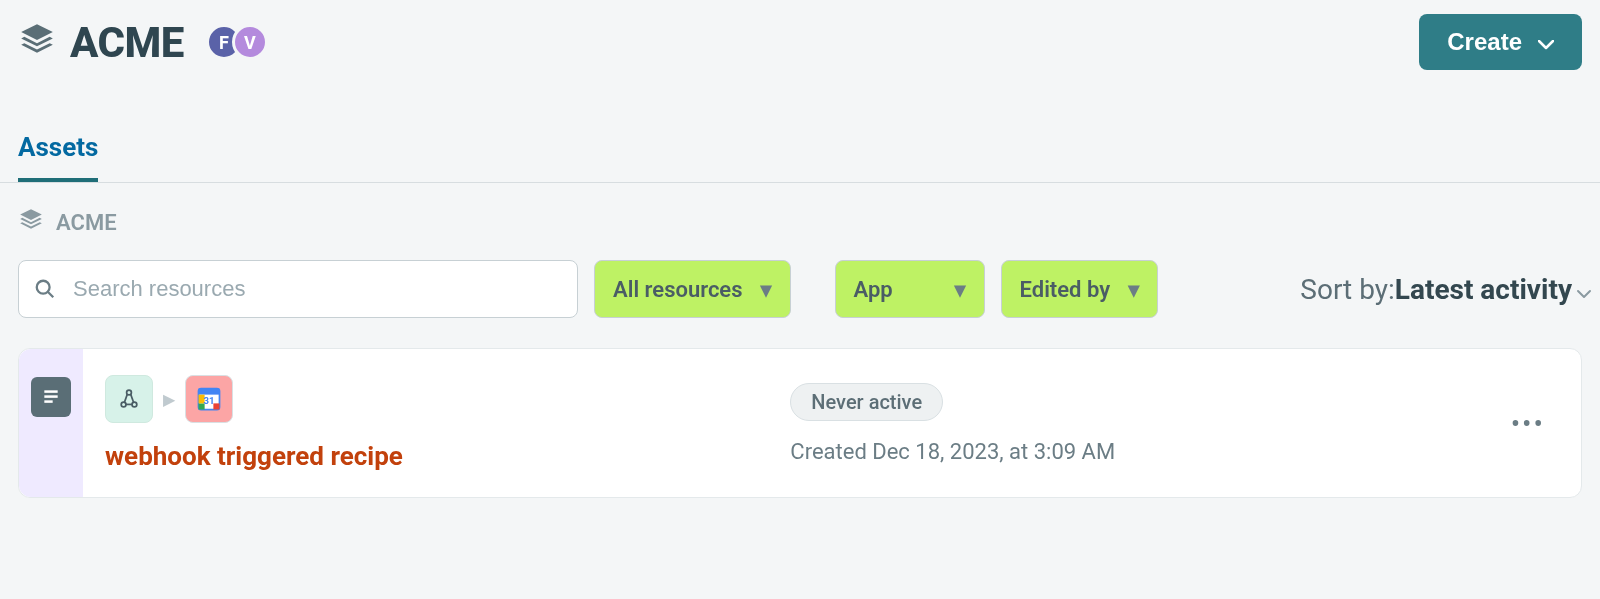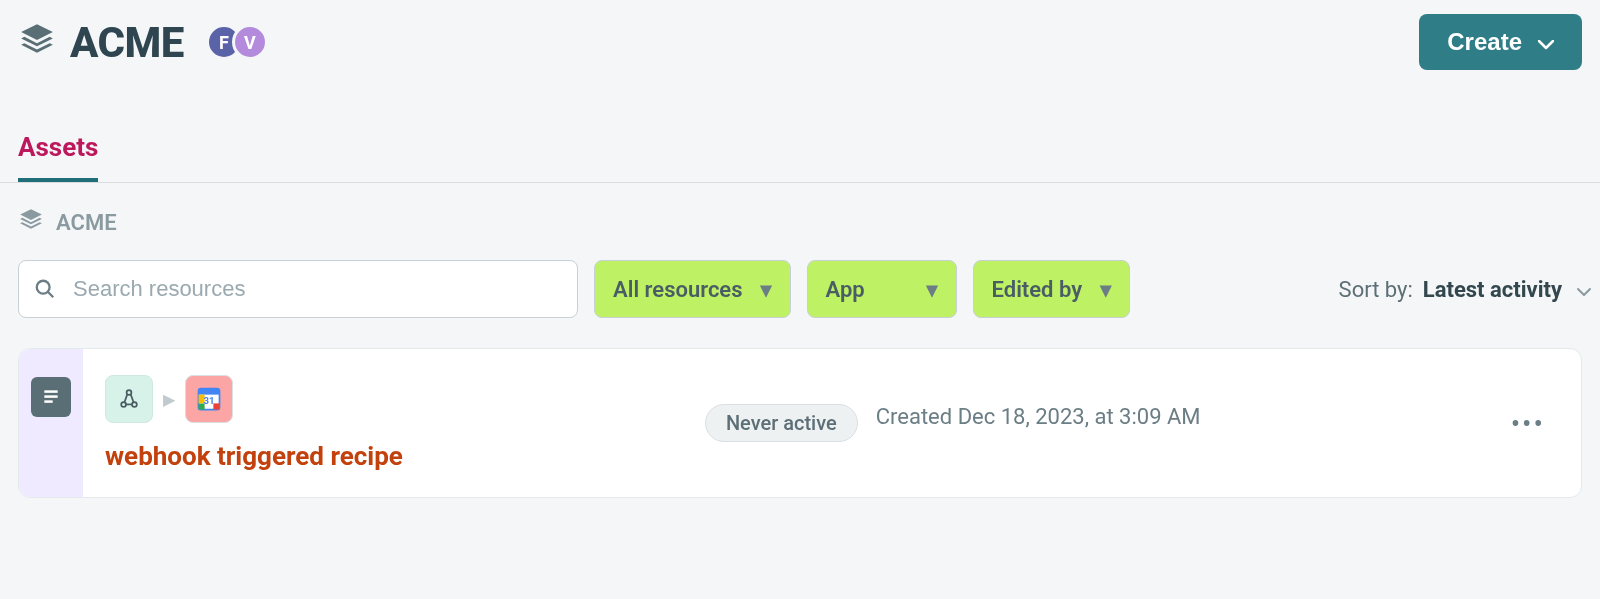--- a/index.html
+++ b/index.html
@@ -57,21 +57,21 @@
   }
   .tab {
     font-size: 26px;
     font-weight: 700;
     color: #2f4650;
     padding-bottom: 16px;
     cursor: pointer;
     border-bottom: 4px solid transparent;
   }
   .tab.active {
-    color: #be185d;
+    color: #0369a1;
     border-bottom-color: #1f6e78;
   }
   .breadcrumb {
     display: flex; align-items: center; gap: 12px;
     padding: 24px 18px 0 18px;
     color: #8a9aa1; font-size: 22px; font-weight: 600;
   }
   .breadcrumb .stack-icon-sm { width: 26px; height: 26px; color:#8a9aa1; }
   .filters {
     display: flex; align-items: center; gap: 16px;
@@ -102,22 +102,22 @@
     padding: 0 18px;
     font-size: 22px;
     font-weight: 600;
     color: #4a5d65;
     display: flex; align-items: center; gap: 18px;
     cursor: pointer;
   }
   .dd-caret { color:#6b7d85; }
   .spacer { flex: 1; }
   .sort-by {
-    font-size: 22px; color: #5c6e76;
-    display: flex; align-items: center; gap: 10px;
+    font-size: 28px; color: #5c6e76;
+    display: flex; align-items: center; gap: 0;
     cursor: pointer;
   }
   .sort-by .val { font-weight: 700; color:#33474f; }
   .sort-caret { color:#8a9aa1; margin-left:4px; }
 
   .card {
     margin: 30px 18px 0 18px;
     background: #fff;
     border: 1px solid #e4e9eb;
     border-radius: 12px;
@@ -143,21 +143,21 @@
   }
   .body-left { display:flex; flex-direction:column; gap:18px; }
   .icon-row { display:flex; align-items:center; gap:10px; }
   .app-icon {
     width:48px; height:48px; border-radius:8px; border:1px solid #d9e0e3;
     display:flex; align-items:center; justify-content:center; background:#fca5a5;
   }
   .app-icon.webhook { background:#d7f2e9; border-color:#cfe9df; }
   .arrow-sep { color:#c0cacf; font-size:16px; }
   .recipe-name { font-size:26px; font-weight:700; color:#c2410c; }
-  .body-mid { display:flex; gap:18px; align-items:flex-start; }
+  .body-mid { display:flex; flex-direction:column; gap:18px; align-items:flex-start; }
   .status-pill {
     background:#eef1f2; border:1px solid #d9e0e3; color:#5c6e76;
     border-radius:999px; padding:6px 20px; font-size:20px; font-weight:500;
   }
   .created { font-size:22px; color:#6b7d85; }
   .more-btn {
     color:#6b7d85; font-size:28px; letter-spacing:2px; cursor:pointer;
     padding:8px;
   }
 </style>
@@ -209,21 +209,21 @@
         </svg>
     </span>
     <input class="search-input" type="text" placeholder="Search resources" style="">
   </div>
 
   <div class="dropdown">
     <span>All resources</span>
     <span class="dd-caret">▾</span>
   </div>
 
-  <div class="dropdown" style="min-width:150px; justify-content:space-between;">
+  <div class="dropdown" style="min-width:150px; justify-content:space-between;margin-left:28px;">
     <span>App</span>
     <span class="dd-caret">▾</span>
   </div>
 
   <div class="dropdown">
     <span>Edited by</span>
     <span class="dd-caret">▾</span>
   </div>
 
   <div class="spacer"></div>

